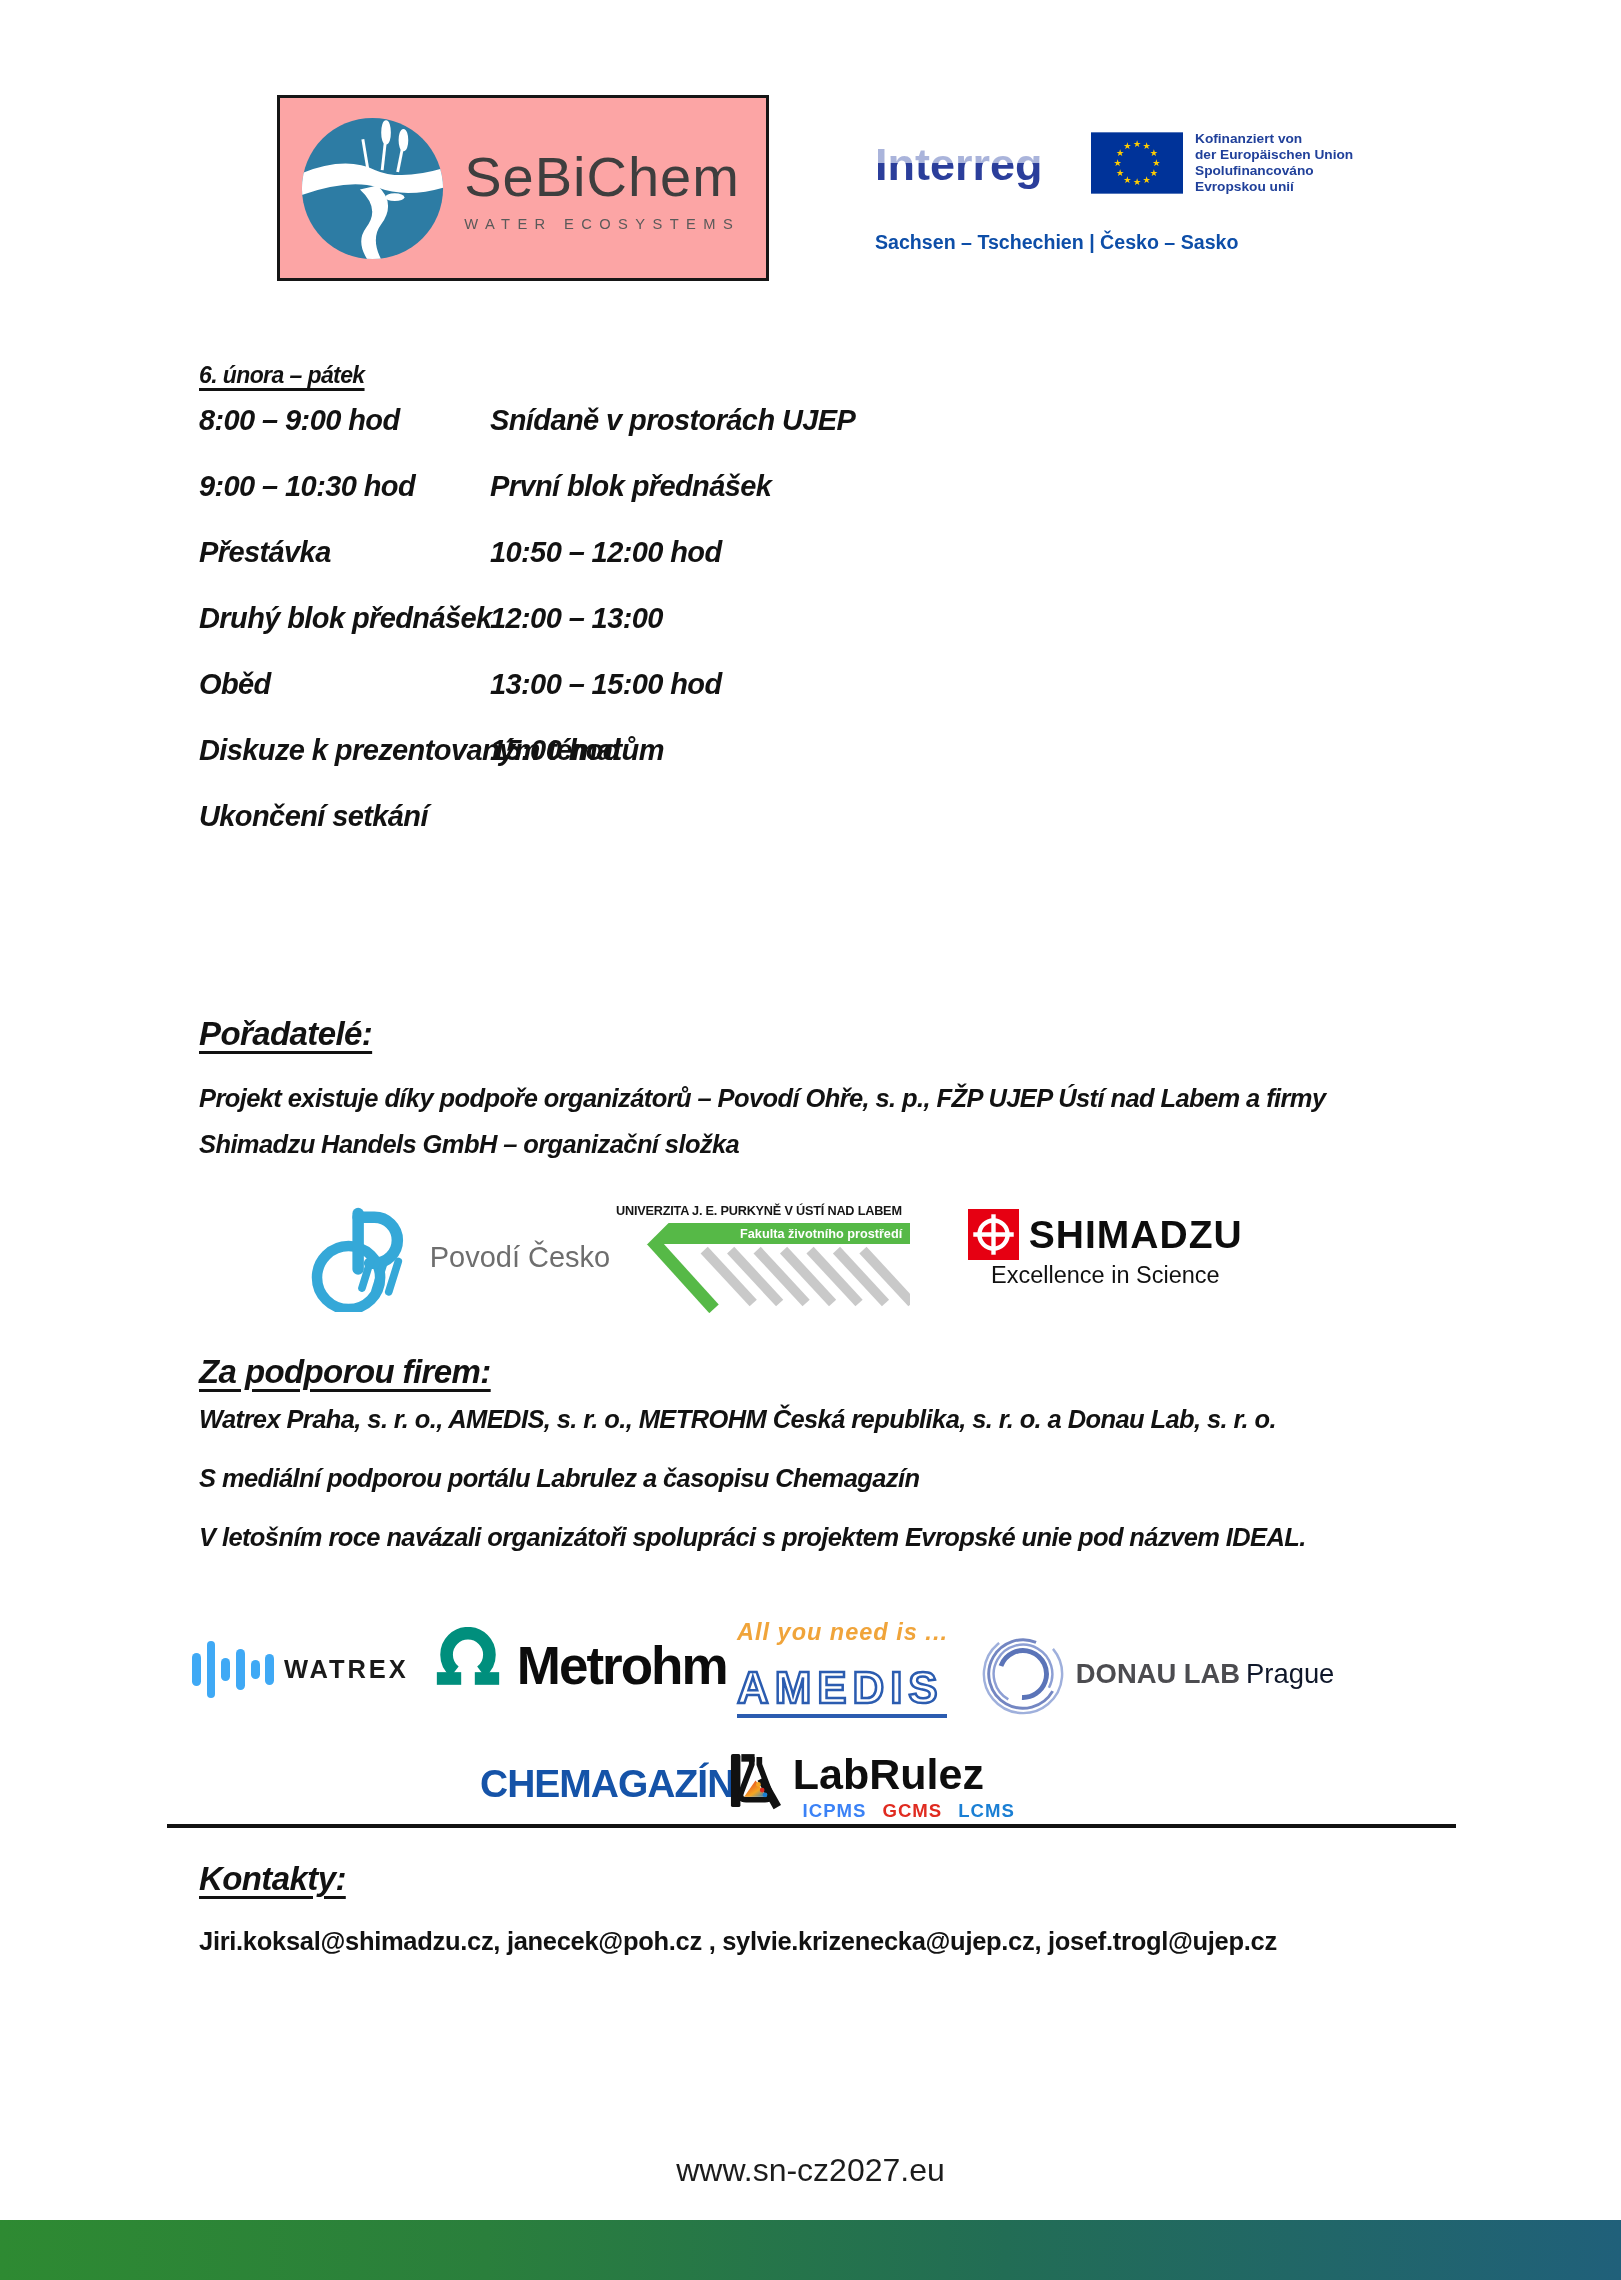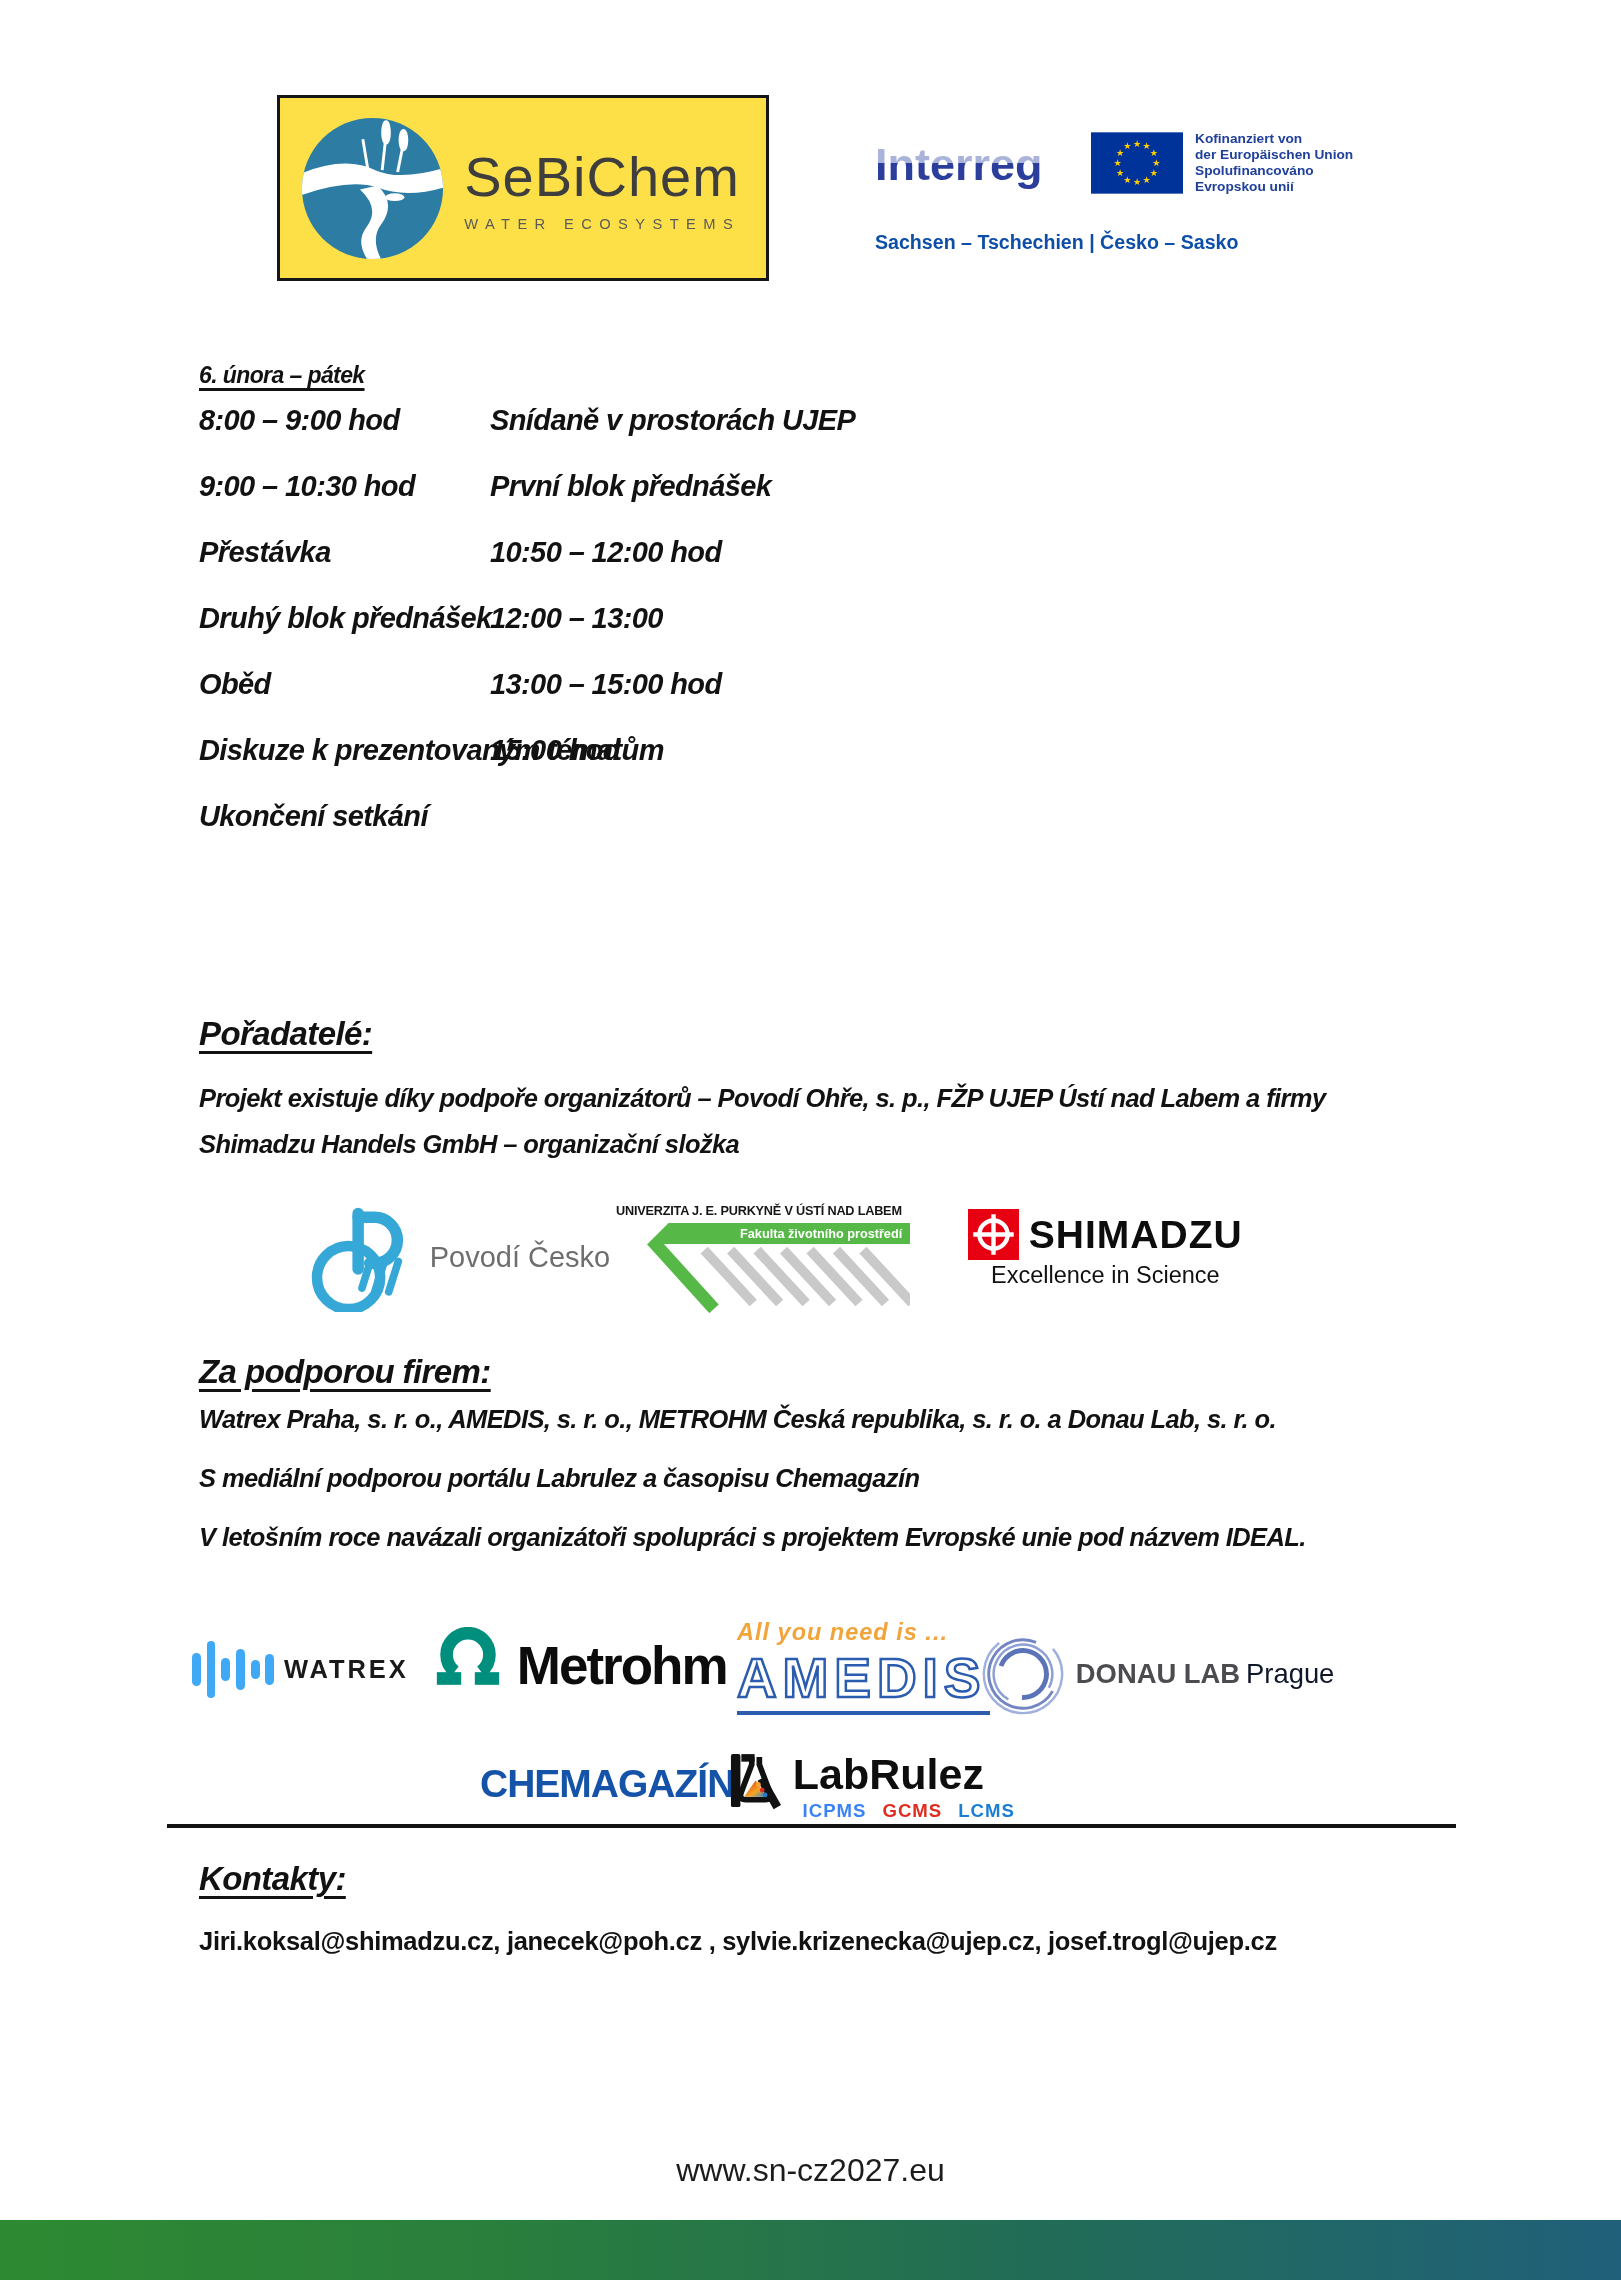--- a/index.html
+++ b/index.html
@@ -6,21 +6,21 @@
   body { background:#888; font-family:"Liberation Sans", sans-serif; }
   .page {
     position:relative; width:1621px; height:2281px; background:#ffffff;
     margin:0 auto; overflow:hidden; color:#141414;
   }
   .abs { position:absolute; }
 
   
   .sebichem-box {
     left:277px; top:95px; width:492px; height:186px;
-    border:3.9px solid #161616; background:#fde047;
+    border:3.9px solid #161616; background:#fca5a5;
     display:flex; align-items:center; padding-left:19.6px; gap:19.6px;
   }
   .sebichem-name { font-size:56px; font-weight:500; color:#3e3e3e; letter-spacing:1px; }
   .sebichem-sub  { font-size:14.7px; font-weight:500; color:#5a5a5a; letter-spacing:7.4px; margin-top:7.8px; }
 
   
   .interreg-word {
     left:875px; top:139px; font-size:45px; font-weight:700; letter-spacing:0;
     background:linear-gradient(180deg,#aab4db 0%,#aab4db 46%,#2b3e9b 46%,#2b3e9b 100%);
     -webkit-background-clip:text; background-clip:text; color:transparent;
@@ -71,21 +71,21 @@
   .watrex-bars { display:flex; align-items:center; gap:5.9px; }
   .watrex-bars i { display:block; width:8.8px; border-radius:4.9px; background:#3fa9f5; }
   .watrex-name { font-size:25.5px; font-weight:800; color:#1a1a1a; letter-spacing:2.9px; }
 
   .metrohm { left:431px; top:1627px; display:flex; align-items:flex-end; gap:11.8px; }
   .metrohm-name { font-size:53px; font-weight:800; color:#0c0c0c; letter-spacing:-2px; line-height:1; }
 
   .amedis { left:737px; top:1619px; }
   .amedis-tag { font-size:23.5px; font-style:italic; font-weight:700; color:#f0a43a; letter-spacing:1px; }
   .amedis-name {
-    display:inline-block; margin-top:4px; font-size:55px; font-weight:700; letter-spacing:5.9px;
+    display:inline-block; margin-top:19px; font-size:44px; font-weight:700; letter-spacing:5.9px;
     color:#ffffff; -webkit-text-stroke:2.5px #2b5cb0;
     border-bottom:4.9px solid #2b5cb0; padding:0 3.9px 2.9px 0; line-height:1.05;
   }
   .donau { left:978px; top:1629px; display:flex; align-items:center; gap:7.8px; }
   .donau-name { font-size:27.4px; font-weight:800; color:#4c4c50; letter-spacing:0; }
   .donau-city { font-size:27.4px; font-weight:400; color:#0f172a; margin-left:5.9px; }
 
   .chemagazin { left:480px; top:1762px; font-size:39px; font-weight:900; color:#1553a8; letter-spacing:-1px; }
   .labrulez { left:730px; top:1753px; display:flex; align-items:flex-start; gap:9.8px; }
   .labrulez-name { font-size:43px; font-weight:800; color:#0e0e0e; letter-spacing:0; line-height:1; }

